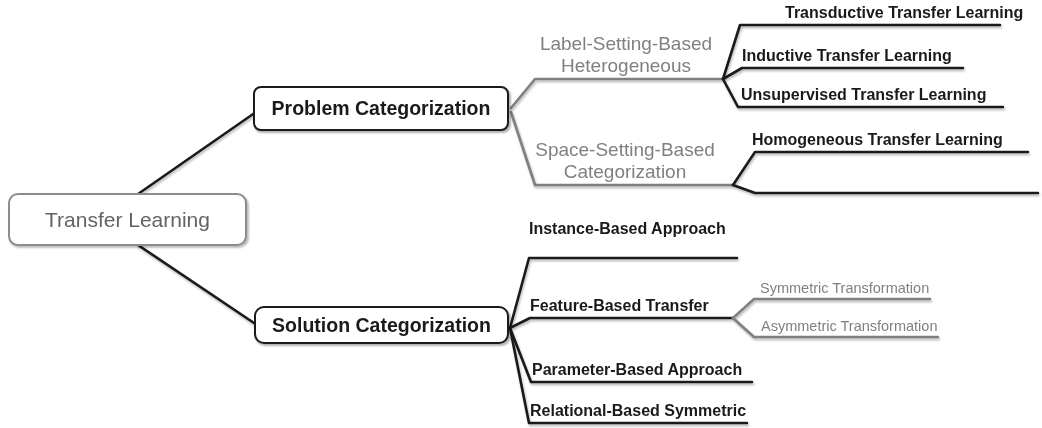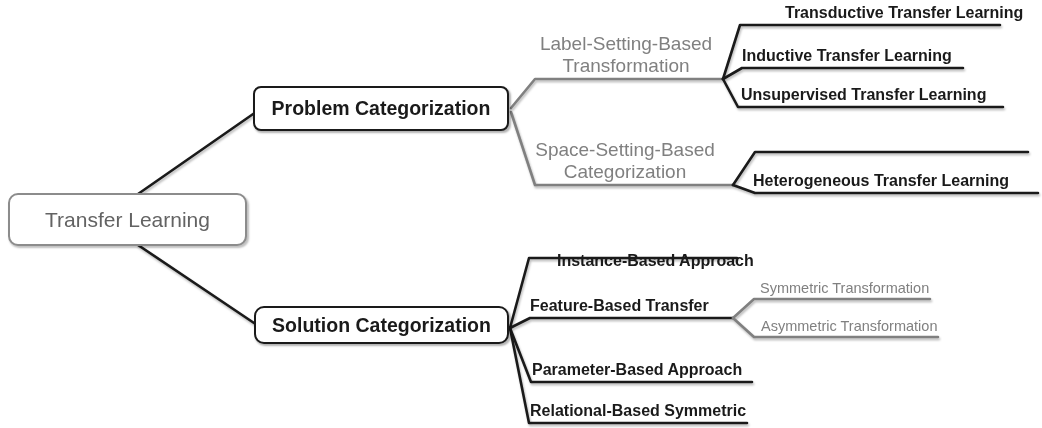--- a/index.html
+++ b/index.html
@@ -69,30 +69,30 @@
 
     <path class="gray" d="M733,318 L754,299 L930,299"></path>
     <path class="gray" d="M733,318 L754,337 L938,337"></path>
   </svg>
 
   <div class="node-box root" style="left:8px;top:193px;width:239px;height:53px;">Transfer Learning</div>
 
   <div class="node-box" style="left:253px;top:86px;width:256px;height:45px;border-radius:8px;">Problem Categorization</div>
   <div class="node-box" style="left:254px;top:306px;width:255px;height:38px;">Solution Categorization</div>
 
-  <div class="category" style="left:520px;top:33px;width:212px;">Label-Setting-Based Transformation</div>
+  <div class="category" style="left:520px;top:33px;width:212px;">Label-Setting-Based Heterogeneous</div>
   <div class="category" style="left:519px;top:139px;width:212px;">Space-Setting-Based Categorization</div>
 
   <div class="leaf" style="left:742px;top:4px;margin-left:43px;">Transductive Transfer Learning</div>
   <div class="leaf" style="left:742px;top:47px;">Inductive Transfer Learning</div>
   <div class="leaf" style="left:741px;top:86px;">Unsupervised Transfer Learning</div>
 
-  <div class="leaf" style="left:753px;top:172px;">Heterogeneous Transfer Learning</div>
+  <div class="leaf" style="left:752px;top:131px;">Homogeneous Transfer Learning</div>
 
-  <div class="leaf" style="left:529px;top:252px;margin-left:28px;">Instance-Based Approach</div>
+  <div class="leaf" style="left:529px;top:220px;">Instance-Based Approach</div>
   <div class="leaf" style="left:530px;top:297px;">Feature-Based Transfer</div>
   <div class="leaf" style="left:532px;top:361px;">Parameter-Based Approach</div>
   <div class="leaf" style="left:530px;top:402px;">Relational-Based Symmetric</div>
 
   <div class="subleaf" style="left:760px;top:280px;">Symmetric Transformation</div>
   <div class="subleaf" style="left:761px;top:318px;">Asymmetric Transformation</div>
 
 </div>
 
 </body></html>

